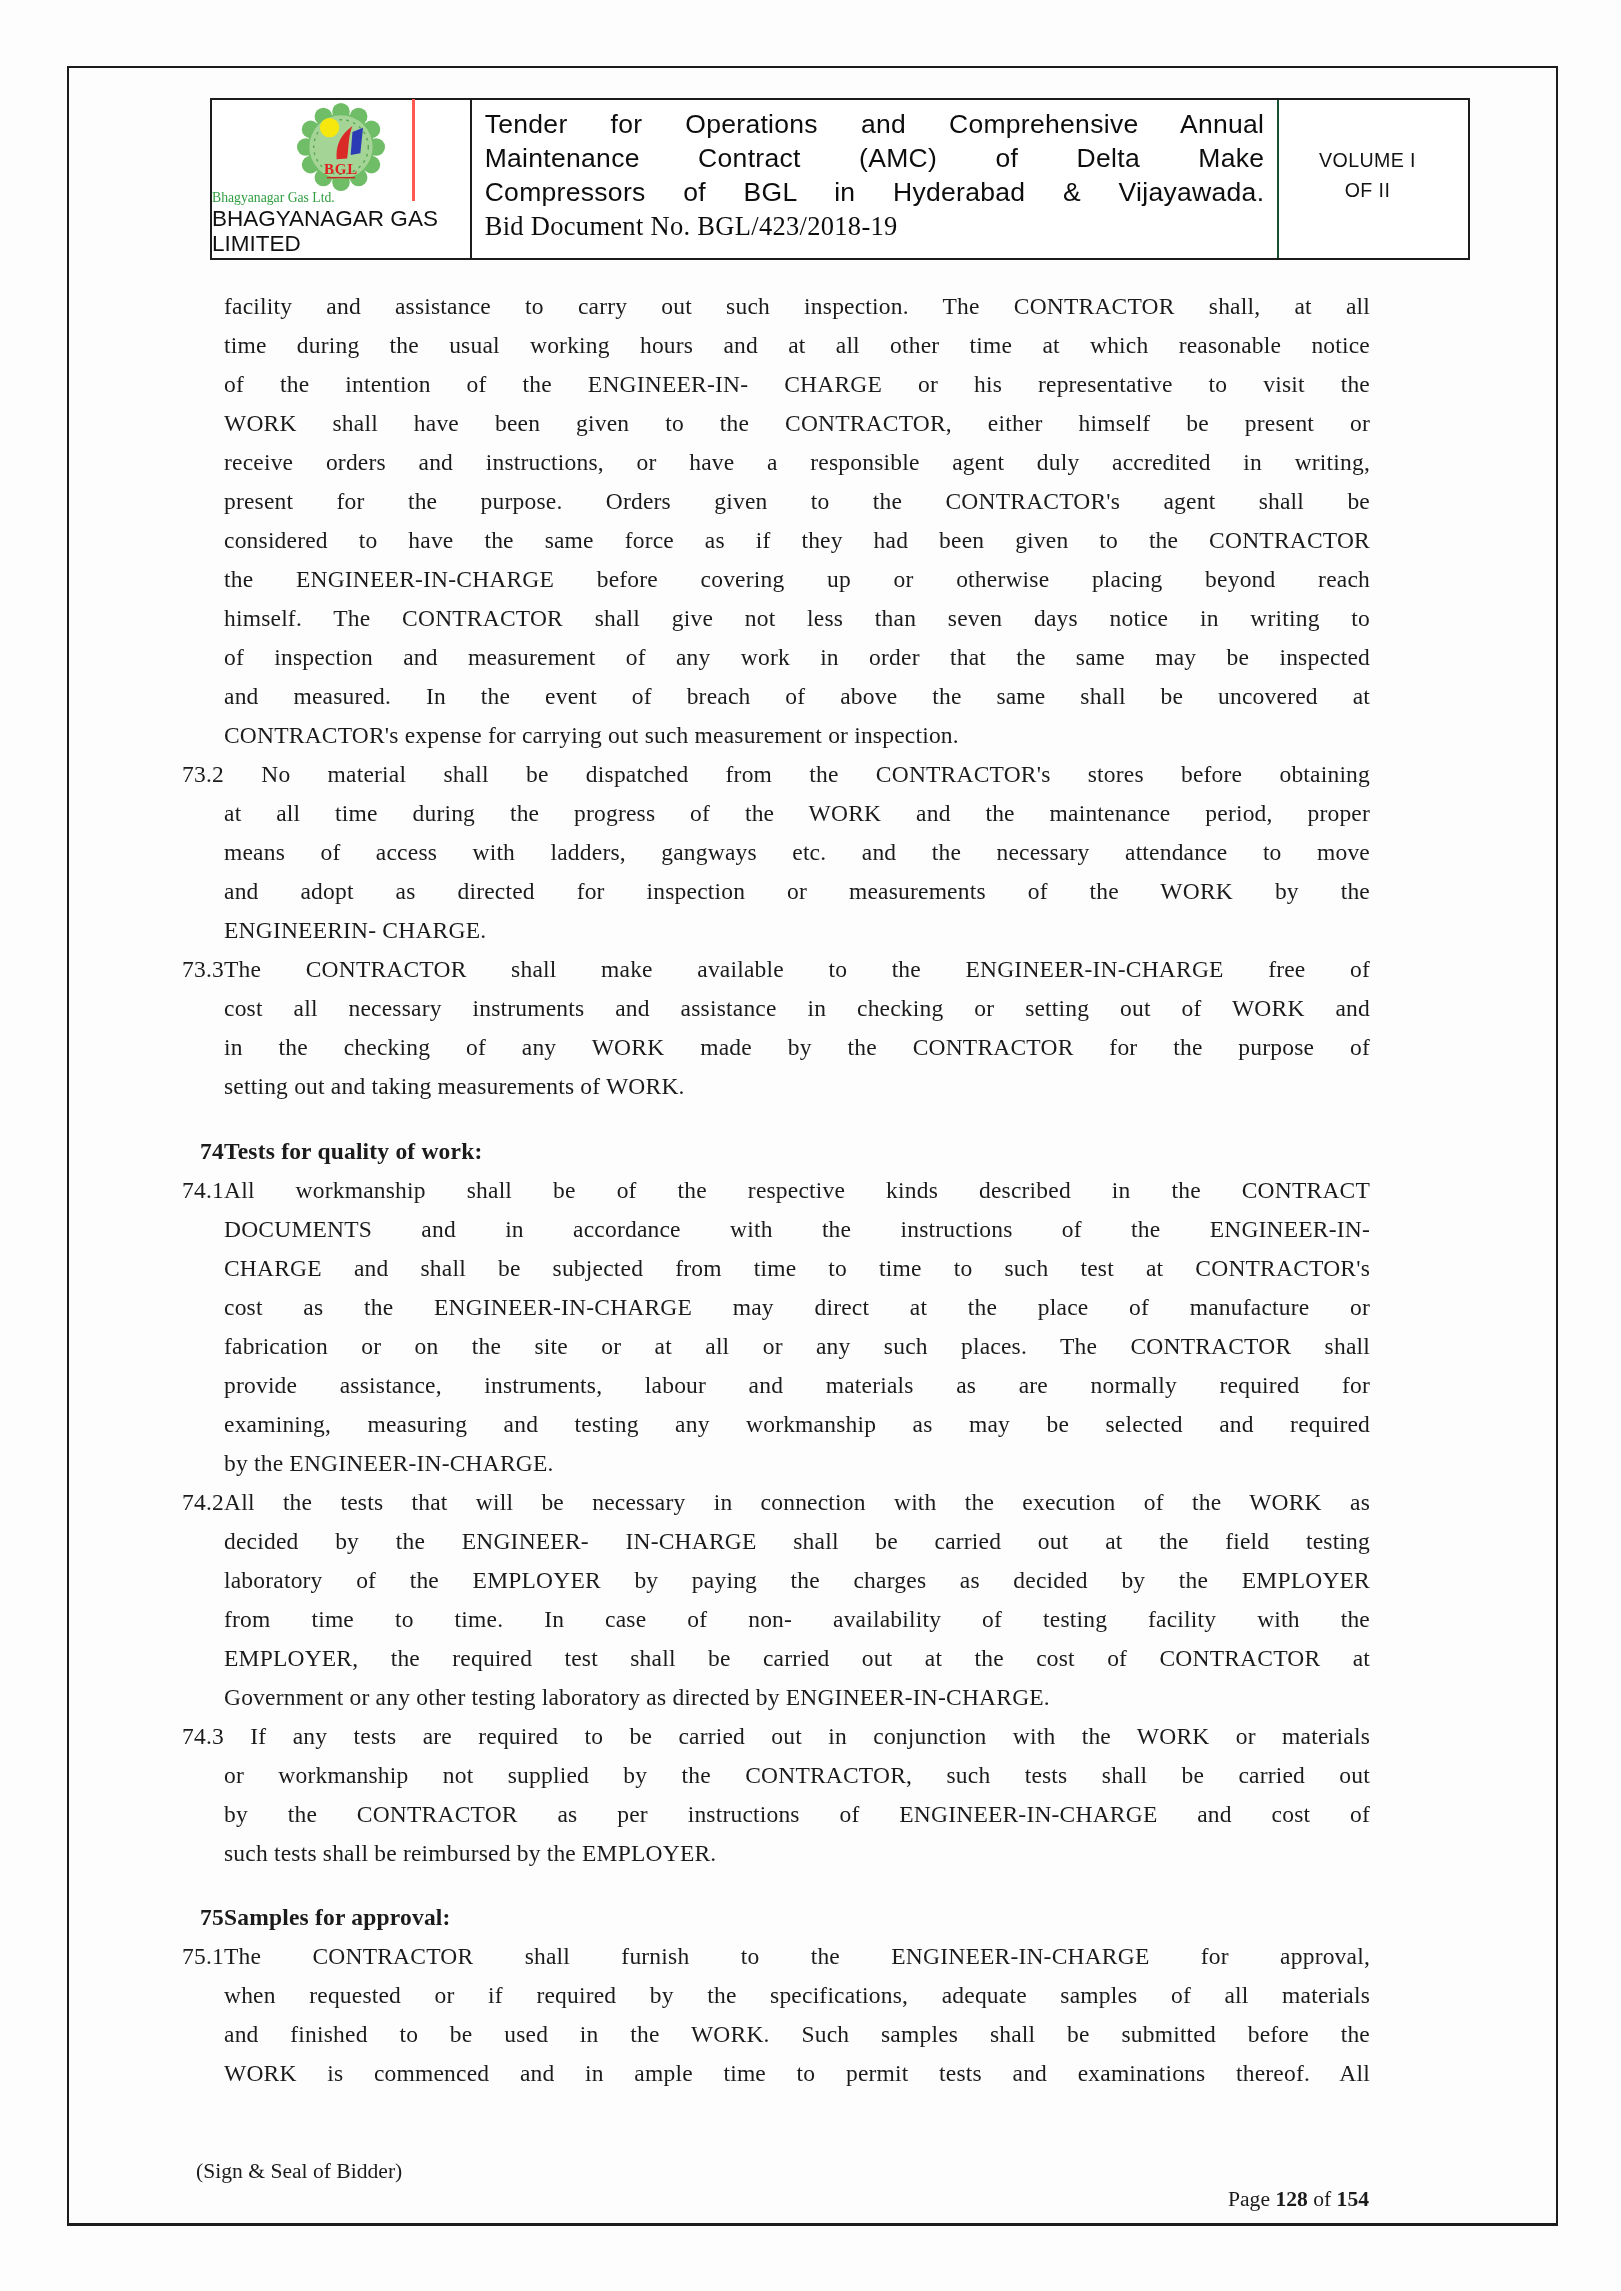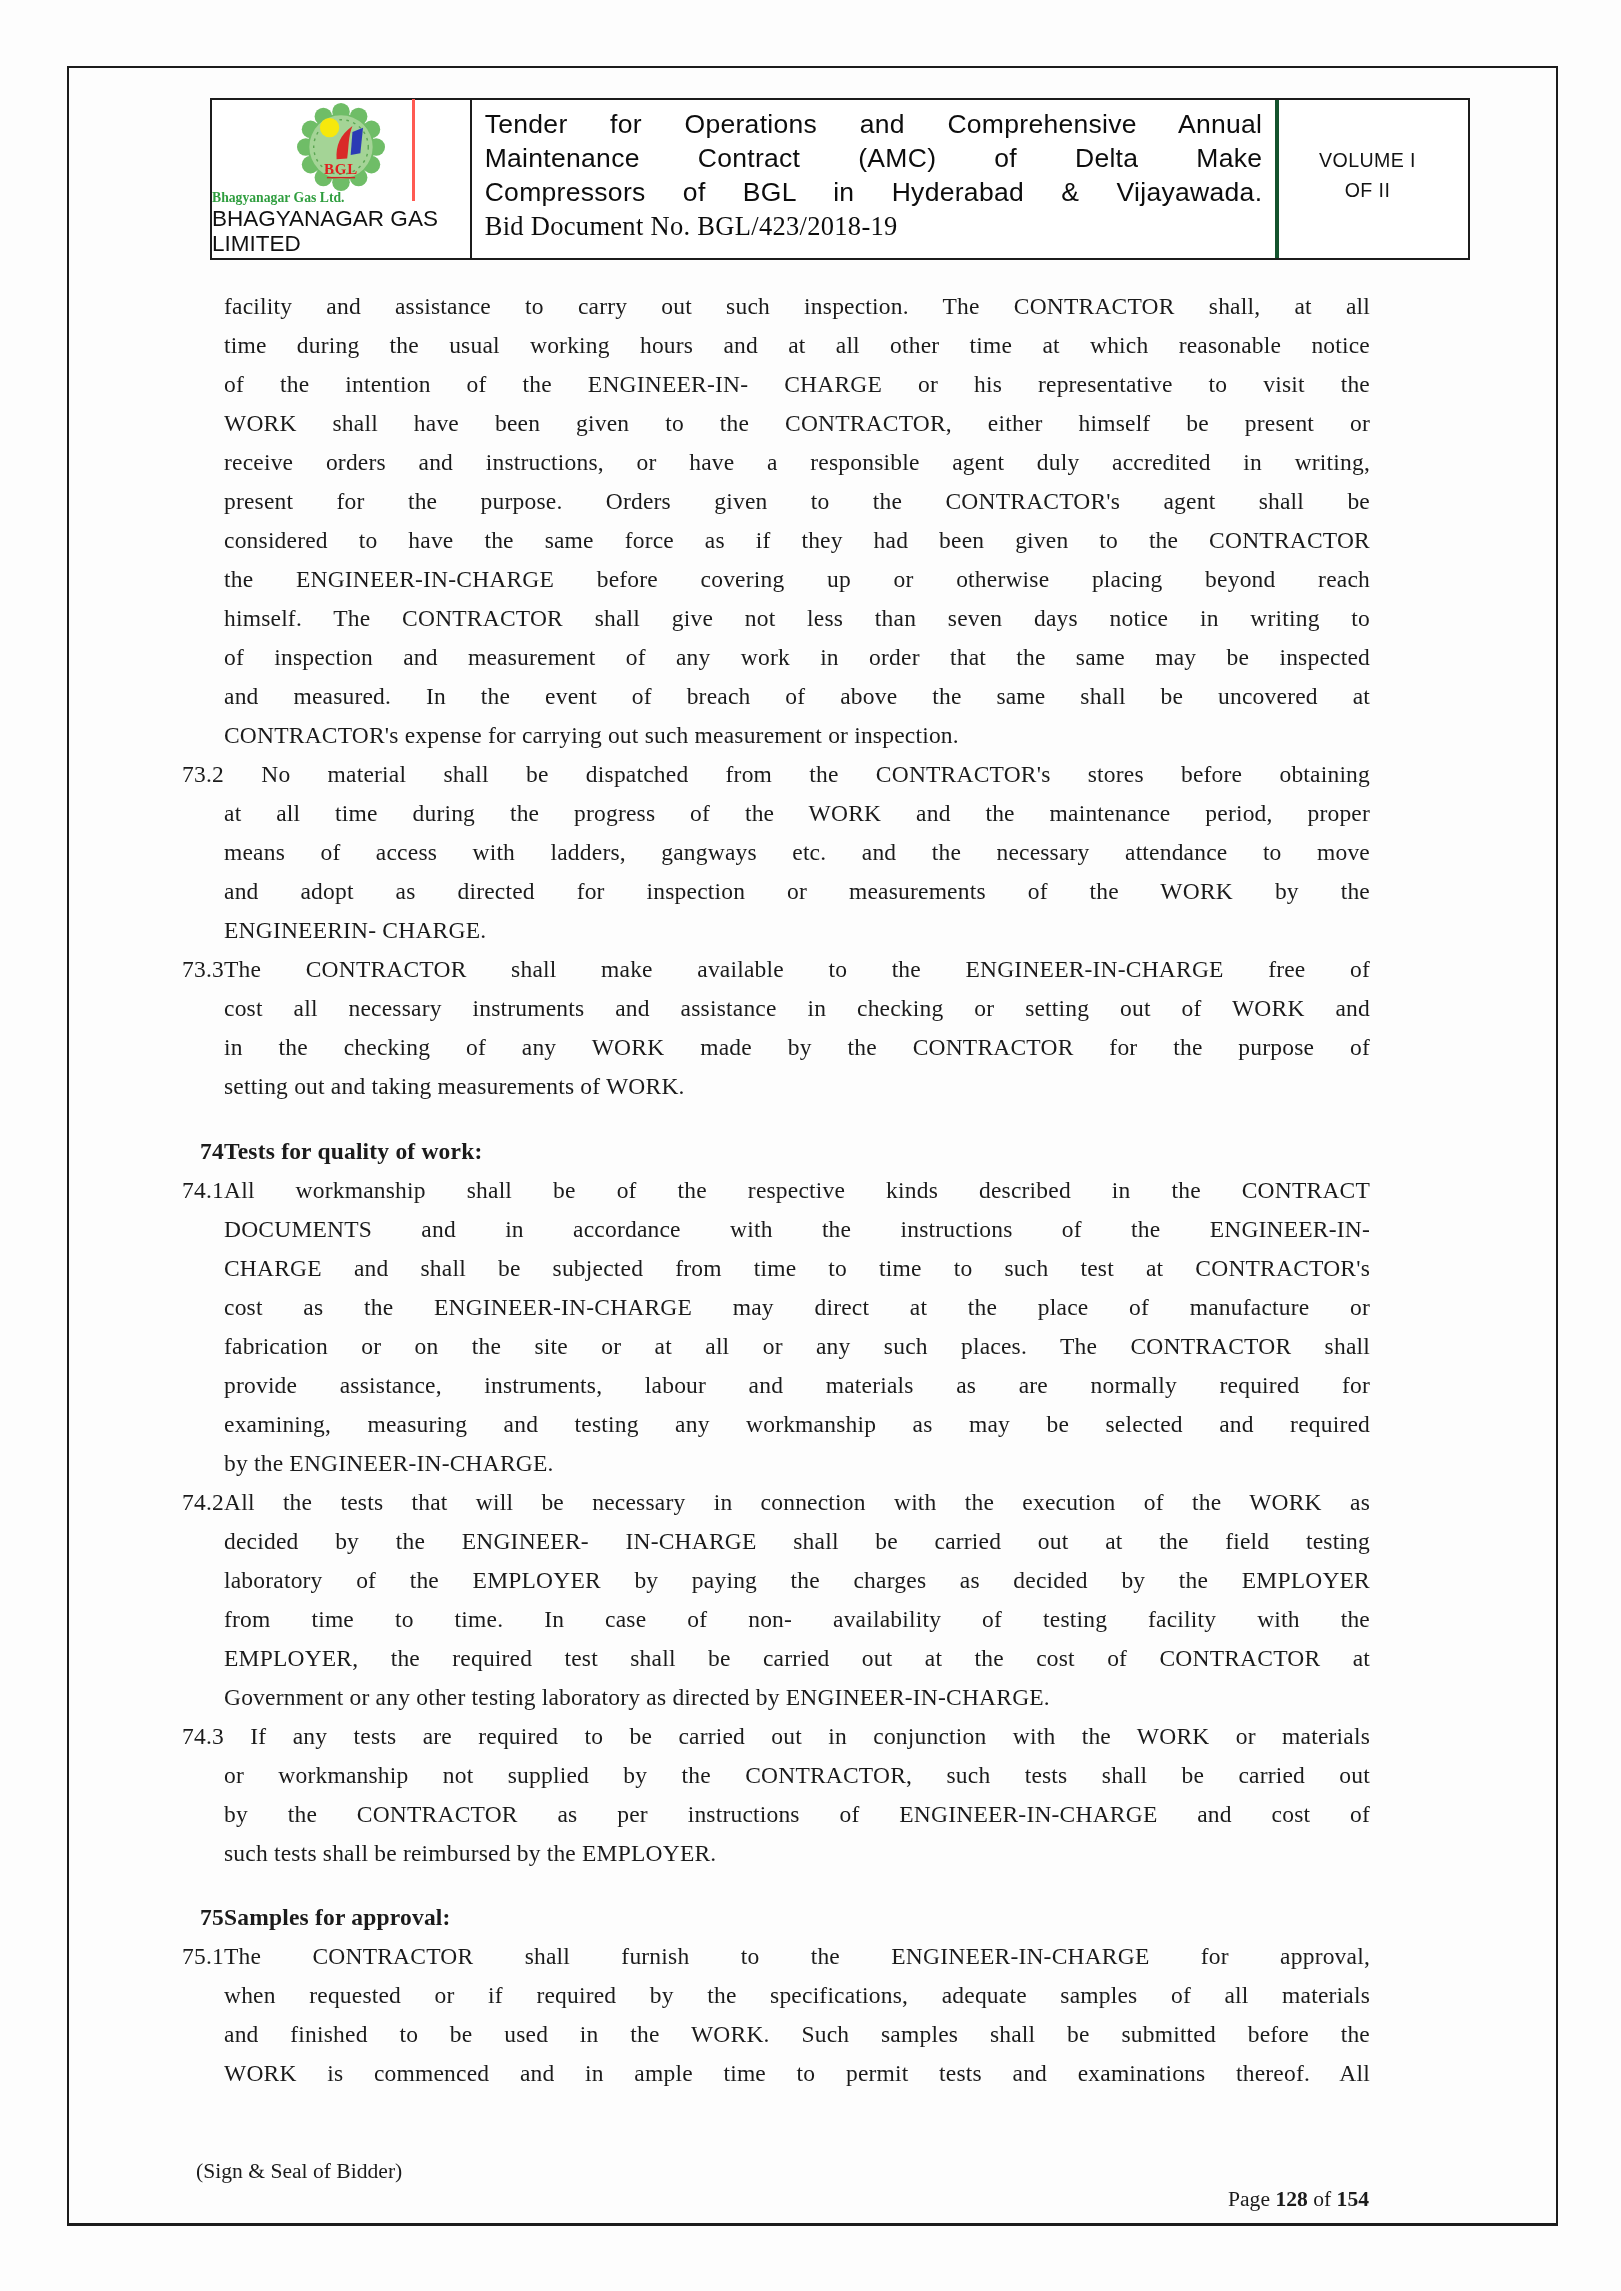--- a/index.html
+++ b/index.html
@@ -13,27 +13,27 @@
   }
   
   .htable{
     position:absolute;left:210px;top:98px;width:1260px;height:162px;
     box-sizing:border-box;border:2px solid #1c1c1c;display:flex;background:#fff;
   }
   .cell{box-sizing:border-box;height:100%;}
   .logo-cell{width:258px;text-align:left;padding-top:2.9px;}
   .logo-cell svg{display:block;margin:0 auto;}
   .logo-caption{
-    font-family:"Liberation Serif",serif;font-weight:bold;font-size:13.7px;line-height:14.7px;color:#2f9e3f;
+    font-family:"Liberation Serif",serif;font-weight:normal;font-size:13.7px;line-height:14.7px;color:#2f9e3f;
   }
   .company{
     font-family:"Liberation Sans","DejaVu Sans",sans-serif;font-size:22.5px;line-height:25.5px;color:#111;
   }
   .title-cell{
-    width:809px;border-left:2px solid #1c1c1c;border-right:4px solid #14532d;
+    width:809px;border-left:2px solid #1c1c1c;border-right:2px solid #14532d;
     padding:6.9px 12.7px 0 12.7px;
     font-family:"Liberation Sans","DejaVu Sans",sans-serif;font-size:26.5px;line-height:34px;color:#0d0d0d;
     letter-spacing:0.3px;
   }
   .tline{white-space:pre-wrap;}
   .tline.just{text-align:justify;text-align-last:justify;}
   .tline.center{text-align:left;font-family:Liberation Serif, serif;}
   .vol-cell{
     width:177px;padding-top:45px;text-align:center;
     font-family:"Liberation Sans","DejaVu Sans",sans-serif;font-size:19.6px;line-height:30px;color:#141414;

